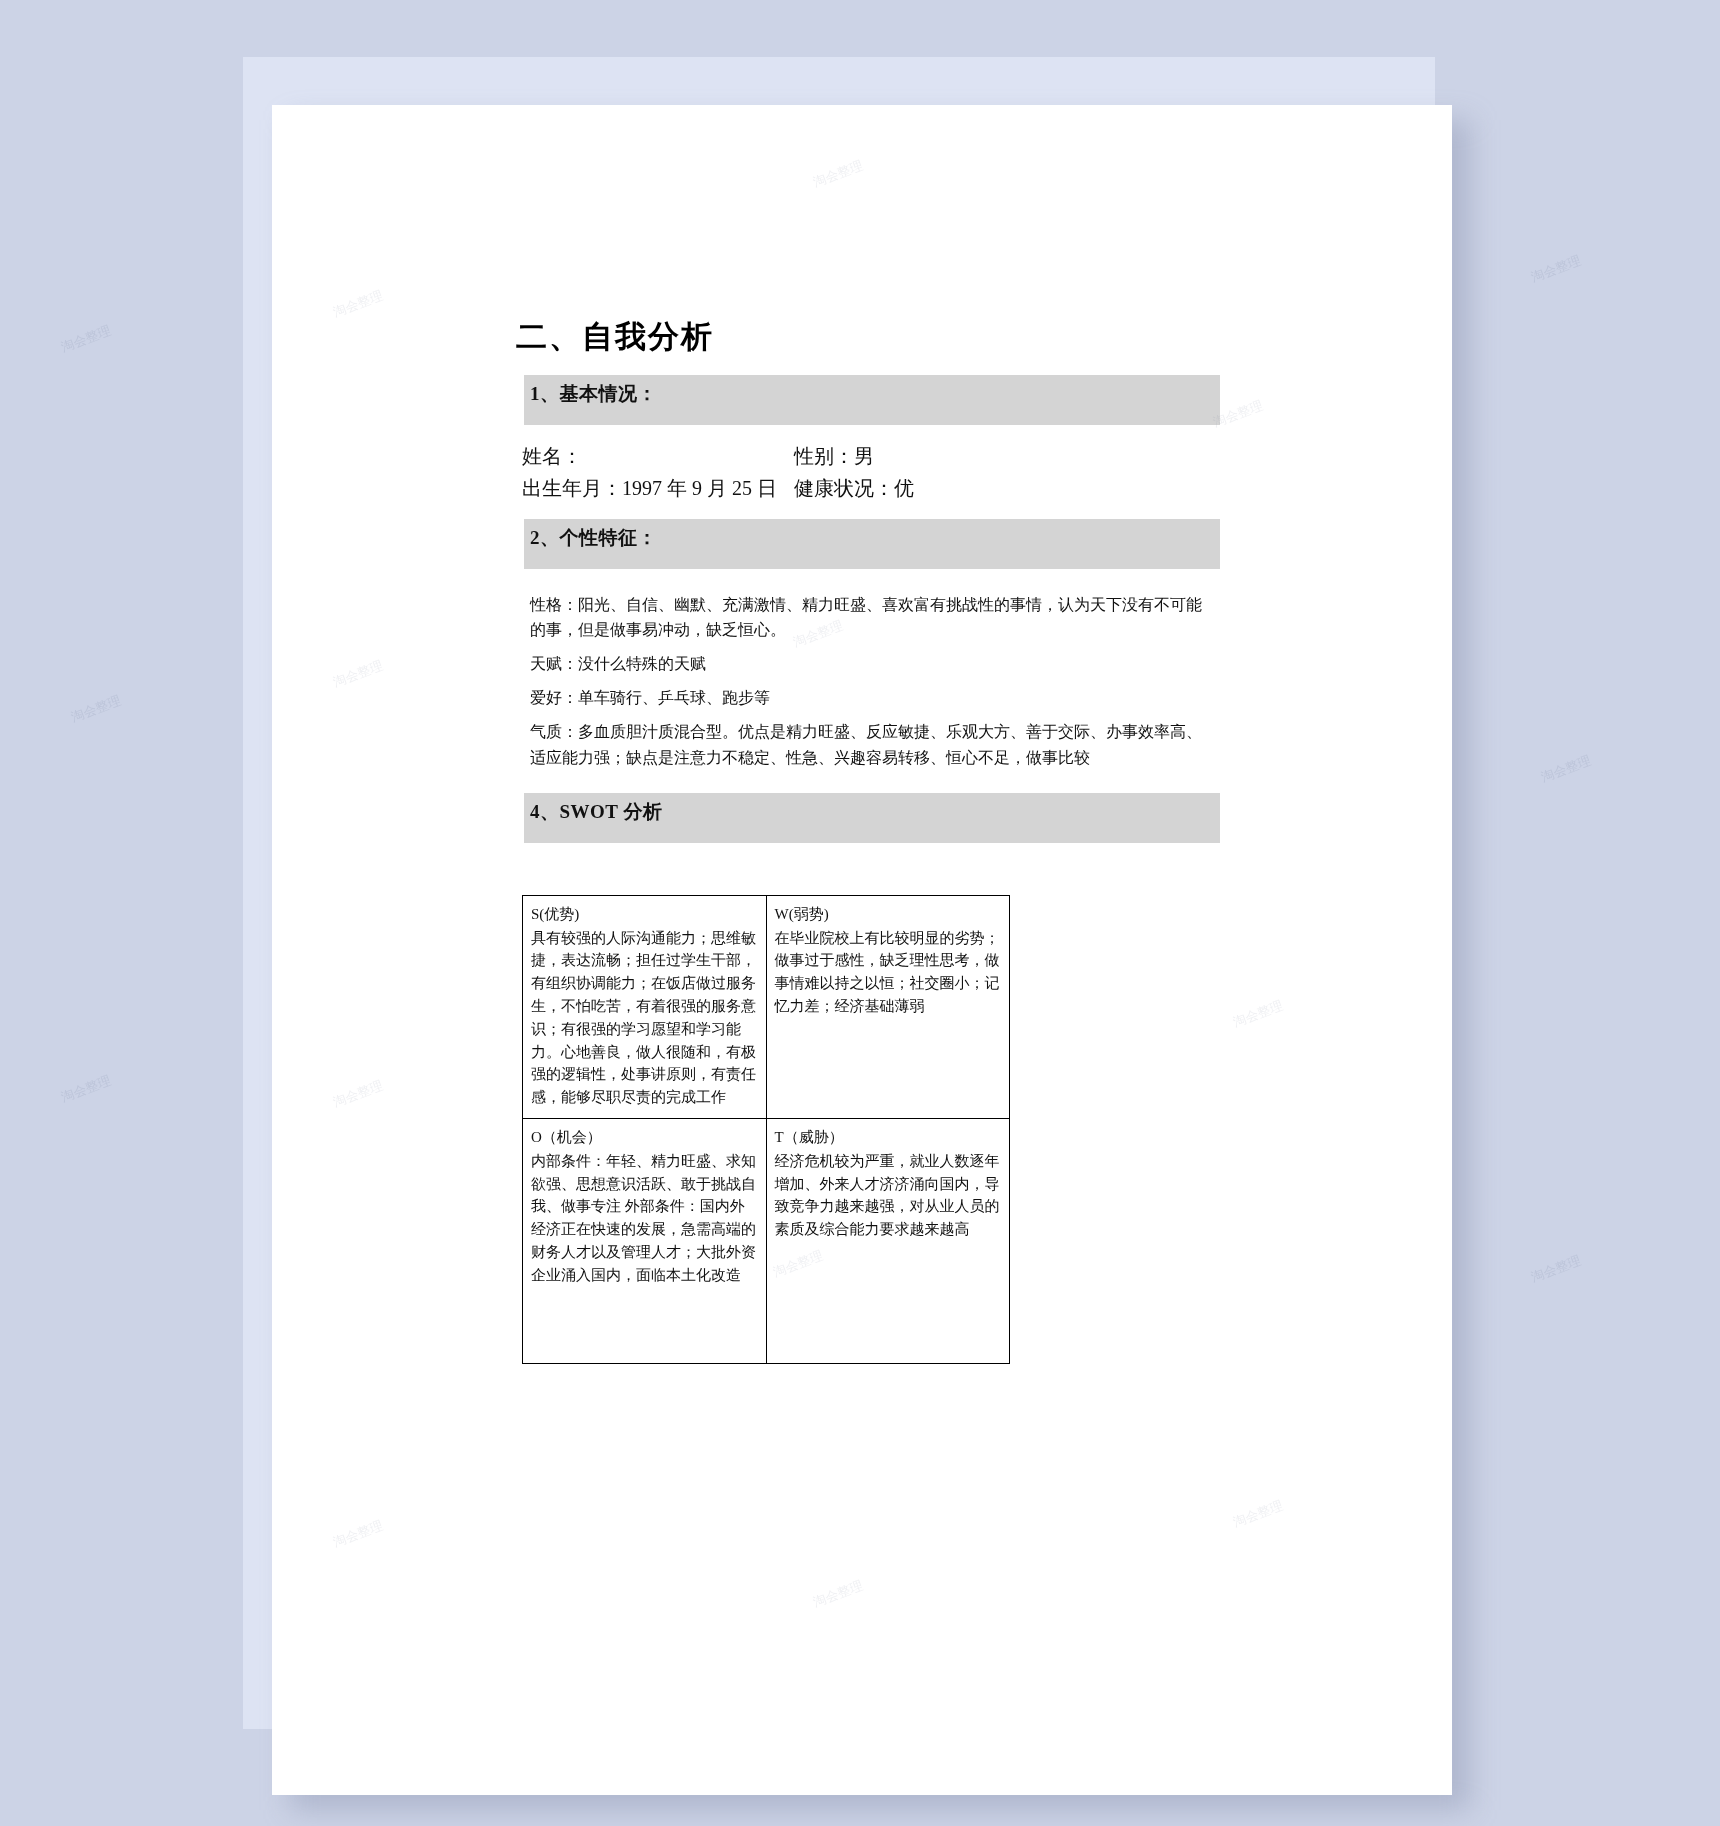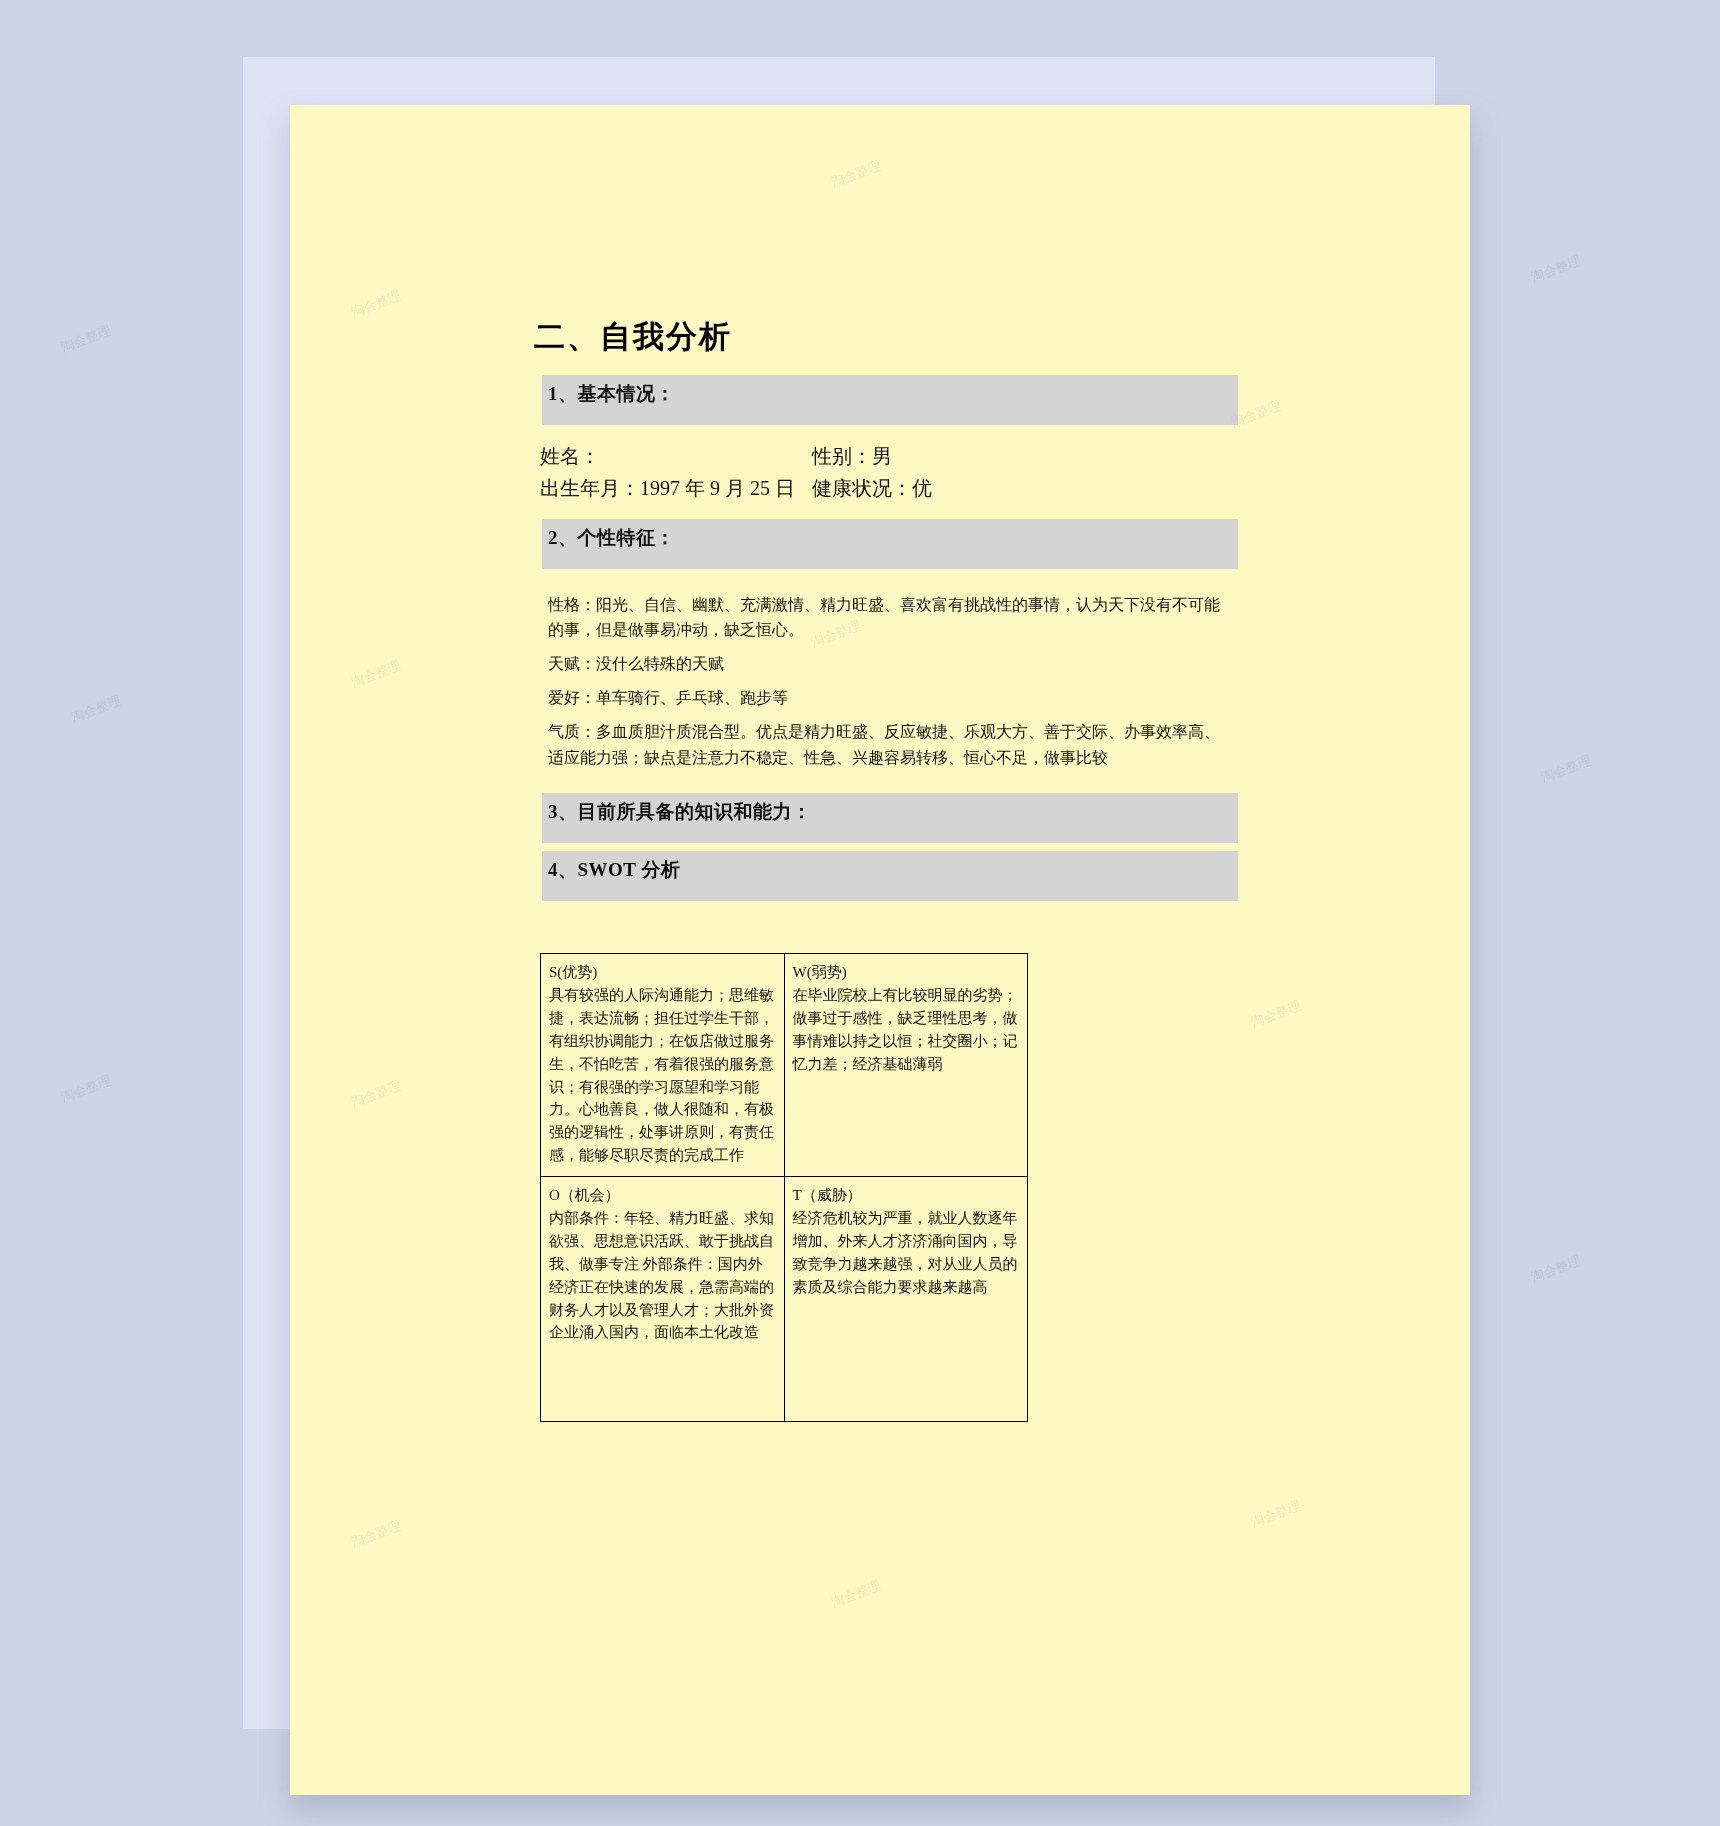--- a/index.html
+++ b/index.html
@@ -32,25 +32,25 @@
     top: 120px;
     width: 1180px;
     height: 1690px;
     background: rgba(120,130,160,0.35);
     filter: blur(14px);
   }
 
   
   .page {
     position: absolute;
-    left: 290px;
+    left: 272px;
     top: 105px;
     width: 1180px;
     height: 1690px;
-    background: #fef9c3;
+    background: #ffffff;
     overflow: hidden;
   }
 
   .content {
     position: absolute;
     left: 244px;
     top: 212px;
     width: 712px;
   }
 
@@ -154,21 +154,20 @@
     </div>
 
     <div class="section-head">2、个性特征：</div>
     <div class="body-block">
       <p>性格：阳光、自信、幽默、充满激情、精力旺盛、喜欢富有挑战性的事情，认为天下没有不可能的事，但是做事易冲动，缺乏恒心。</p>
       <p>天赋：没什么特殊的天赋</p>
       <p>爱好：单车骑行、乒乓球、跑步等</p>
       <p>气质：多血质胆汁质混合型。优点是精力旺盛、反应敏捷、乐观大方、善于交际、办事效率高、适应能力强；缺点是注意力不稳定、性急、兴趣容易转移、恒心不足，做事比较</p>
     </div>
 
-    <div class="section-head">3、目前所具备的知识和能力：</div>
 
     <div class="section-head">4、SWOT 分析</div>
 
     <div class="swot-wrap">
       <table class="swot">
         <tbody>
             <tr>
           <td class="cell-s">
             <span class="cell-label">S(优势)</span>
             <span>具有较强的人际沟通能力；思维敏捷，表达流畅；担任过学生干部，有组织协调能力；在饭店做过服务生，不怕吃苦，有着很强的服务意识；有很强的学习愿望和学习能力。心地善良，做人很随和，有极强的逻辑性，处事讲原则，有责任感，能够尽职尽责的完成工作</span>

